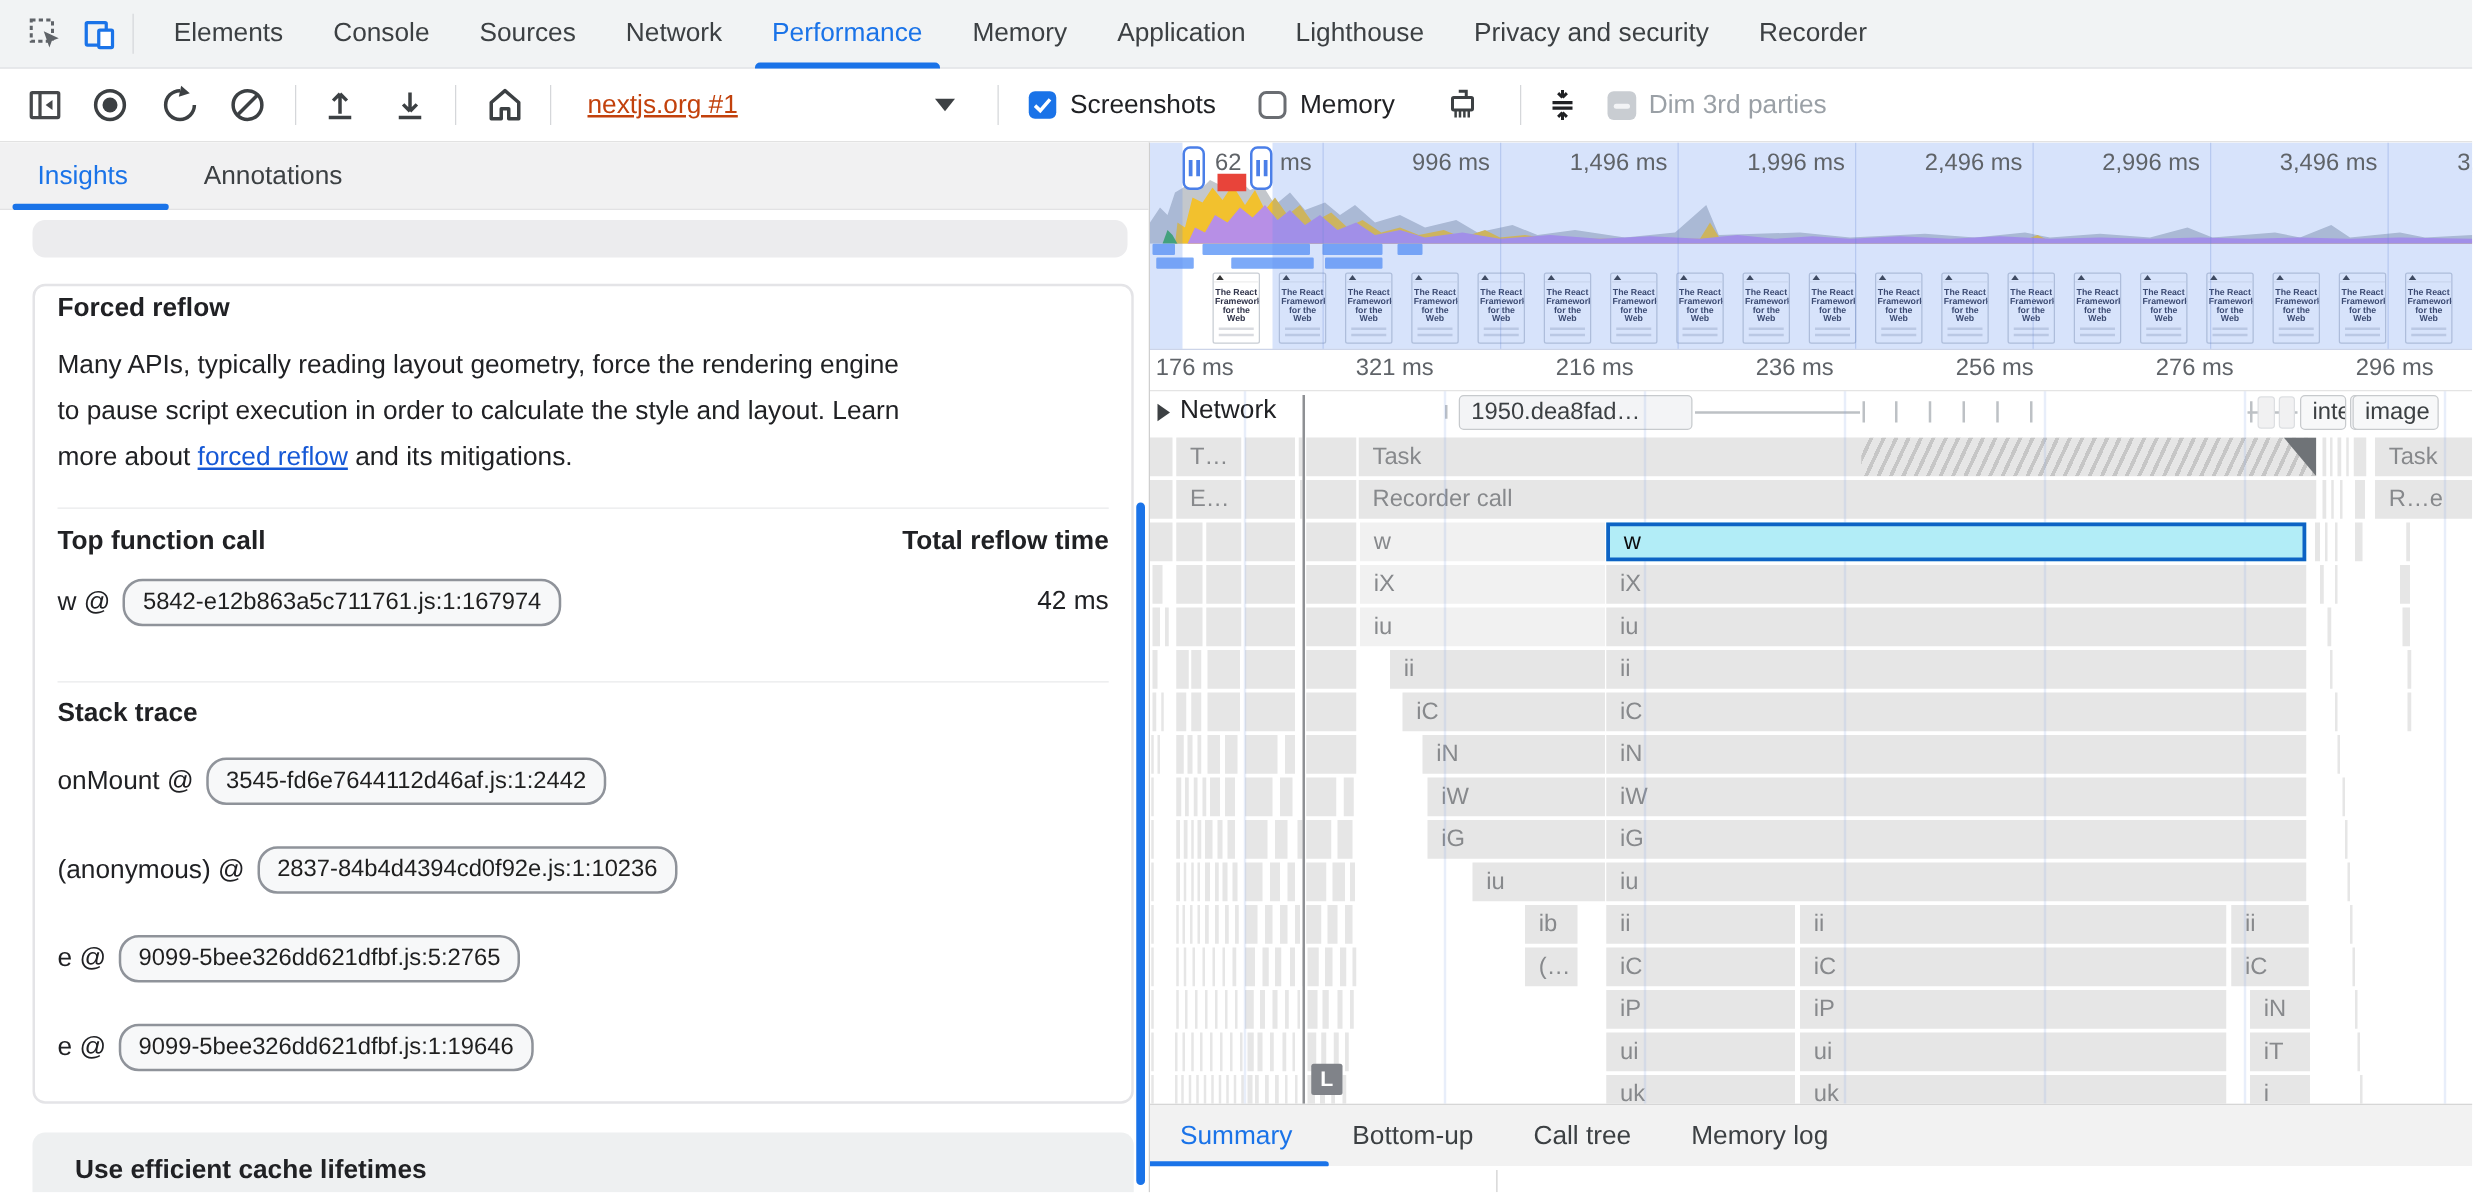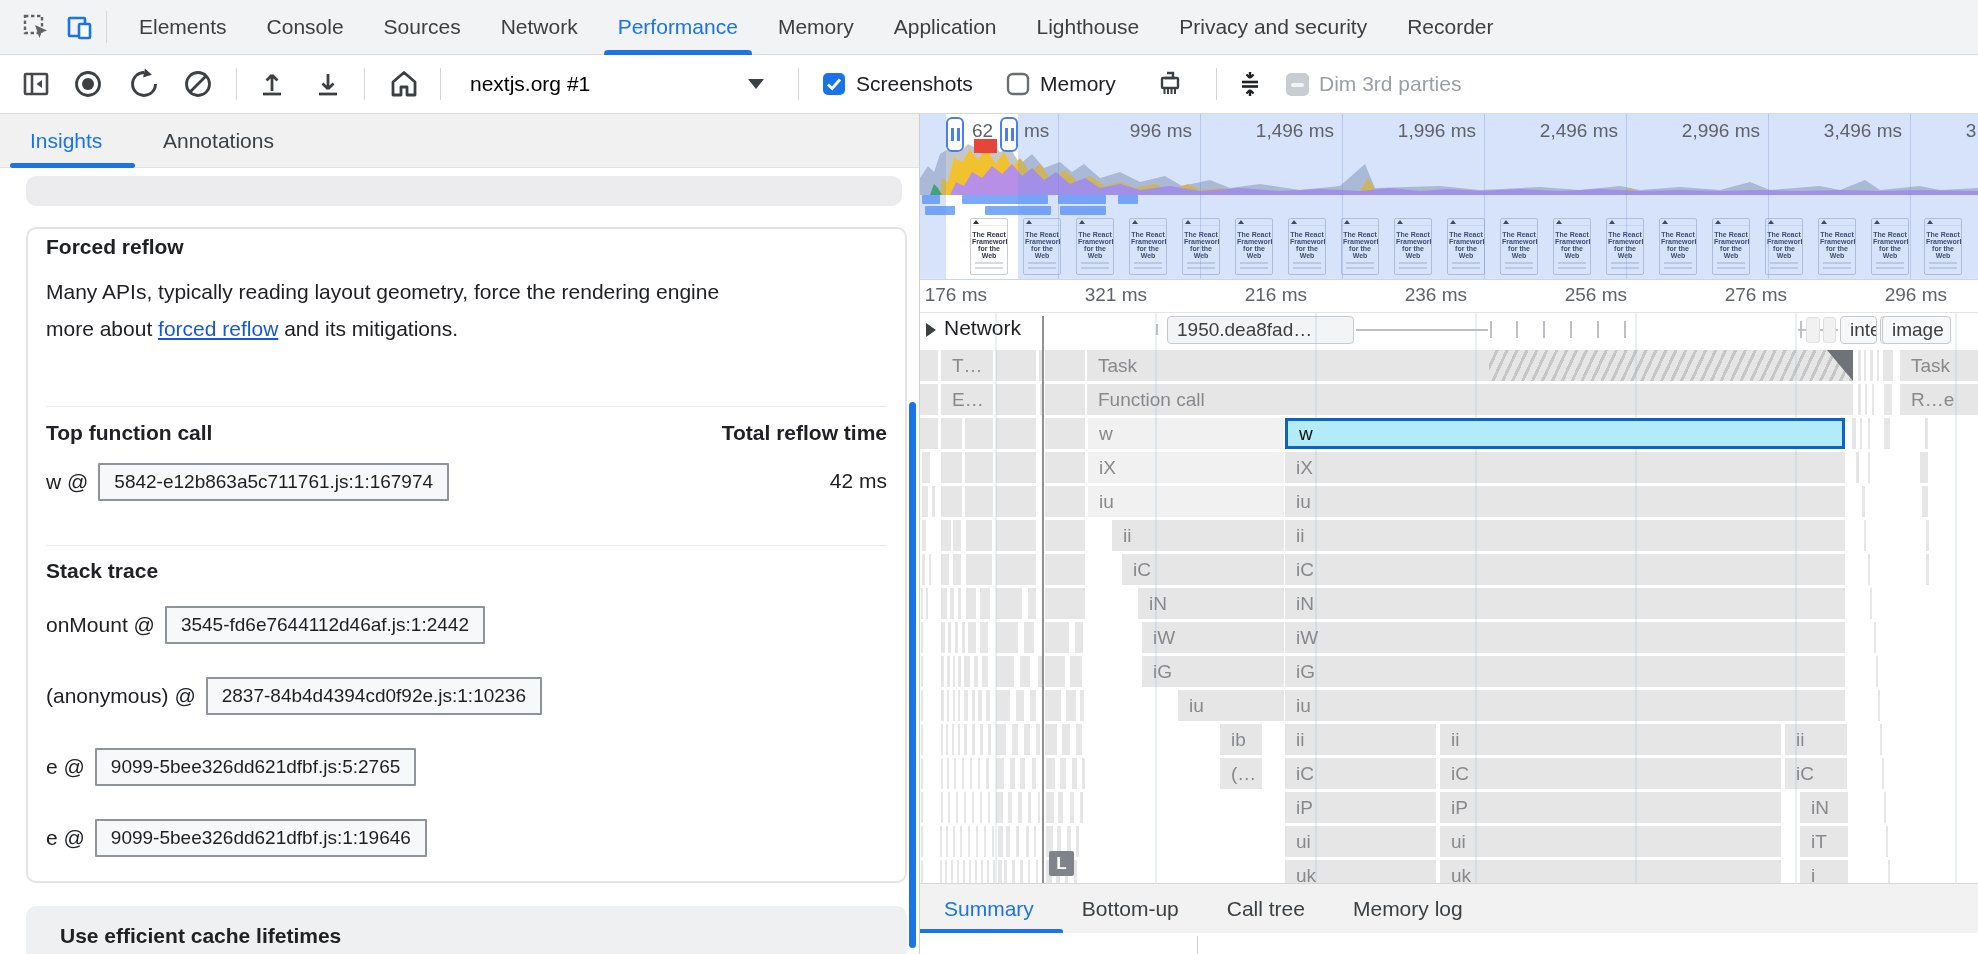--- a/index.html
+++ b/index.html
@@ -17,21 +17,21 @@
   .tab{padding:0 20px;font-size:21px;color:#3c4043;height:55px;display:flex;align-items:center;position:relative;white-space:nowrap;}
   .tab.active{color:var(--accent);}
   .tab.active::after{content:"";position:absolute;left:6px;right:6px;bottom:0;height:5px;
           background:var(--accent);border-radius:4px 4px 0 0;}
 
   
   .toolbar{position:absolute;left:0;top:55px;width:1978px;height:59px;background:#fff;
            border-bottom:1px solid #d9d9d9;}
   .toolbar .abs{position:absolute;top:0;height:58px;display:flex;align-items:center;}
   .toolbar .vsep2{position:absolute;top:13px;width:1px;height:32px;background:#d5d7da;}
-  .select-label{font-size:21px;color:#000000;}
+  .select-label{font-size:21px;color:#c2410c;text-decoration:underline;}
   .caret{width:0;height:0;border-left:8px solid transparent;border-right:8px solid transparent;
          border-top:10px solid #3c4043;}
   .cb-label{font-size:21px;color:#202124;margin-left:10px;}
   .dim-label{font-size:21px;color:#9aa0a6;margin-left:10px;}
   .dim-sq{width:23px;height:23px;border-radius:5px;background:#c9cdd2;position:relative;}
   .dim-sq::after{content:"";position:absolute;left:5px;top:10px;width:13px;height:4px;background:#f2f3f5;border-radius:2px;}
 
   
   .left-panel{position:absolute;left:0;top:114px;width:919px;height:840px;background:#fff;overflow:hidden;}
   .right-panel{position:absolute;left:919px;top:114px;width:1059px;height:840px;background:#fff;
@@ -47,21 +47,21 @@
 
   .fr-card{position:absolute;left:26px;top:113px;width:881px;height:656px;background:#fff;
            border:2px solid #e4e4e7;border-radius:10px;}
   .fr-title{position:absolute;left:18px;top:6px;font-size:21px;font-weight:700;color:#202124;}
   .fr-body{position:absolute;left:18px;top:44px;font-size:21px;line-height:37px;color:#202124;white-space:nowrap;}
   .fr-body a{color:var(--link);text-decoration:underline;}
   .fr-hr{position:absolute;left:18px;right:18px;height:1px;background:#e9eaec;}
   .fr-colhead{position:absolute;font-size:21px;font-weight:700;color:#202124;}
   .chip-row{position:absolute;left:18px;right:18px;height:42px;display:flex;align-items:center;}
   .chip-fn{font-size:21px;color:#202124;margin-right:10px;white-space:nowrap;}
-  .chip{display:inline-block;padding:6px 14px;border:2px solid #8f939a;border-radius:1px;
+  .chip{display:inline-block;padding:6px 14px;border:2px solid #8f939a;border-radius:16px;
         background:#f7f8f9;font-size:19px;color:#1f1f1f;white-space:nowrap;}
   .fr-total{position:absolute;right:18px;font-size:21px;color:#202124;}
 
   .gray-card{position:absolute;left:26px;top:792px;width:881px;height:90px;background:#eef0f1;border-radius:10px;}
   .gray-card-title{position:absolute;left:34px;top:18px;font-size:21px;font-weight:700;color:#202124;}
   .lp-scrollbar{position:absolute;left:909px;top:288px;width:7px;height:546px;background:var(--accent);border-radius:4px;}
 
   
   .minimap{position:absolute;left:0;top:0;width:1058px;height:166px;background:#fff;border-bottom:1px solid #ccd4e8;}
   .mm-grid{position:absolute;top:0;bottom:0;width:1px;background:rgba(100,130,200,0.28);z-index:1;}
@@ -257,20 +257,21 @@
       <span class="ins-tab" style="left:163px;">Annotations</span>
       <span class="ins-underline"></span>
     </div>
 
     <div class="partial-card"></div>
 
     <section class="fr-card">
       <div class="fr-title">Forced reflow</div>
       <div class="fr-body" id="fr-body">
           <div>Many APIs, typically reading layout geometry, force the rendering engine</div>
+          <div>to pause script execution in order to calculate the style and layout. Learn</div>
           <div><span>more about </span><a href="#">forced reflow</a><span> and its mitigations.</span></div>
         </div>
       <div class="fr-hr" style="top:177px;"></div>
       <div class="fr-colhead" style="left:18px;top:192px;">Top function call</div>
       <div class="fr-colhead" style="right:18px;top:192px;">Total reflow time</div>
       <div class="chip-row" style="top:232px;">
         <span class="chip-fn"><span>w</span> <span>@</span></span>
         <a class="chip">5842-e12b863a5c711761.js:1:167974</a>
       </div>
       <div class="fr-total" style="top:240px;">42 ms</div>
@@ -578,21 +579,21 @@
           </div>
           <div class="frow" style="top: 104px;">
             <div class="seg" style="left: 0px; width: 18px;"></div>
             <div class="seg" style="left: 21px; width: 52px;">
               <span>E…</span>
             </div>
             <div class="seg" style="left: 76px; width: 40px;"></div>
             <div class="seg" style="left: 120px; width: 2px;"></div>
             <div class="seg" style="left: 125px; width: 40px;"></div>
             <div class="seg" style="left: 167px; width: 766px;">
-              <span>Function call</span>
+              <span>Recorder call</span>
             </div>
             <div class="seg" style="left: 938px; width: 3px;"></div>
             <div class="seg" style="left: 945px; width: 2px;"></div>
             <div class="seg" style="left: 952px; width: 2px;"></div>
             <div class="seg" style="left: 964px; width: 8px;"></div>
             <div class="seg" style="left: 980px; width: 79px;">
               <span>R…e</span>
             </div>
           </div>
           <div class="frow" style="top: 138px;">

